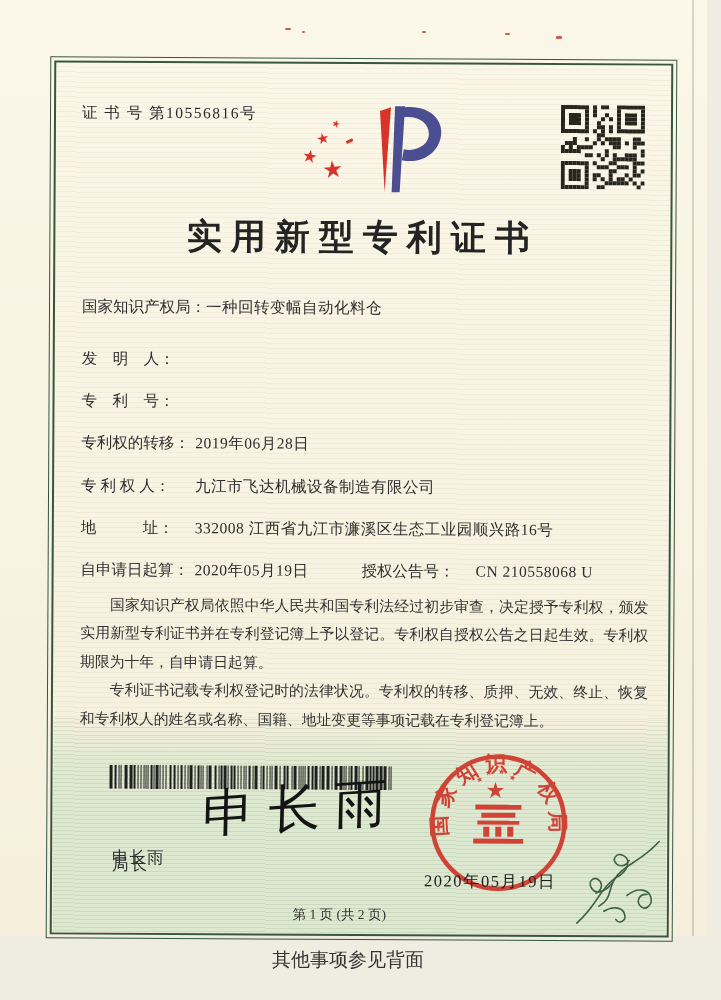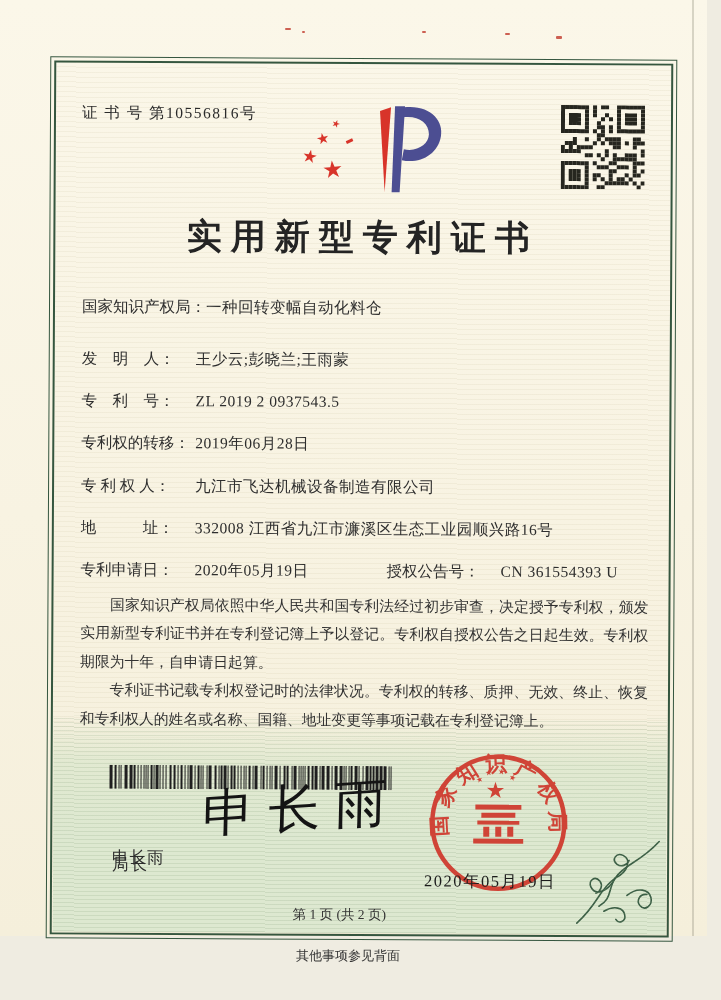--- a/index.html
+++ b/index.html
@@ -50,42 +50,42 @@
   .title{
     position:absolute;left:0;right:0;top:150px;text-align:center;
     font-size:35px;font-weight:700;letter-spacing:9px;color:#242424;
   }
   .fields{position:absolute;left:27px;right:16px;top:234px;font-size:15.5px;}
   .field-row{display:flex;margin-bottom:22px;line-height:1.3;}
   .field-row.first{margin-bottom:32px;}
   .f-label{flex:0 0 114px;white-space:pre;}
   .f-value{letter-spacing:.5px;white-space:pre;}
   .grant-row{display:flex;margin-top:18px;line-height:1.3;}
-  .grant-right{margin-left:78px;}
+  .grant-right{margin-left:53px;}
   .paras{
     position:absolute;left:27px;right:20px;top:528px;
     font-size:14.8px;line-height:1.92;text-align:justify;color:#323232;
   }
   .paras p{margin:0;text-indent:2em;}
   .barcode{position:absolute;left:55px;top:702px;}
   .signoff-title{position:absolute;left:60px;top:791px;font-size:16.5px;letter-spacing:2px;}
   .signoff-name{position:absolute;left:60px;top:784px;font-size:16.5px;letter-spacing:1px;}
   .signature{
     position:absolute;left:150px;top:710px;font-size:52px;font-weight:500;color:#141414;
     letter-spacing:14px;transform:rotate(-4deg) skewX(-5deg);white-space:nowrap;
   }
   .seal{position:absolute;left:366px;top:678px;opacity:.92;}
   .seal-date{
     position:absolute;left:372px;top:806px;font-size:16.5px;letter-spacing:1.5px;color:#1c1c1c;white-space:nowrap;
   }
   .page-info{
     position:absolute;left:0;right:40px;bottom:10px;text-align:center;font-size:13.5px;color:#333;
   }
   .back-note{
-    position:absolute;left:48px;width:600px;top:947px;text-align:center;font-size:13px;color:#333;
+    position:absolute;left:48px;width:600px;top:947px;text-align:center;font-size:19px;color:#333;
   }
 </style>
 </head>
 <body>
 
 <div class="paper">
 
   <div class="artifact" style="left:285px;top:28px;width:6px;height:2px;"></div>
   <div class="artifact" style="left:302px;top:31px;width:3px;height:2px;"></div>
   <div class="artifact" style="left:422px;top:31px;width:4px;height:2px;"></div>
@@ -344,43 +344,41 @@
 
       <div class="title">实用新型专利证书</div>
 
       <div class="fields">
         <div class="field-row first">
           <span class="f-label">国家知识产权局：</span>
           <span class="f-value">一种回转变幅自动化料仓</span>
         </div>
         <div class="field-row">
           <span class="f-label">发　明　人：</span>
-          <span class="f-value">王少云;彭晓兰;王雨蒙</span>
         </div>
         <div class="field-row">
           <span class="f-label">专　利　号：</span>
-          <span class="f-value">ZL 2019 2 0937543.5</span>
         </div>
         <div class="field-row">
           <span class="f-label">专利权的转移：</span>
           <span class="f-value">2019年06月28日</span>
         </div>
         <div class="field-row">
           <span class="f-label">专 利 权 人：</span>
           <span class="f-value">九江市飞达机械设备制造有限公司</span>
         </div>
         <div class="field-row">
           <span class="f-label">地　　　址：</span>
           <span class="f-value">332008 江西省九江市濂溪区生态工业园顺兴路16号</span>
         </div>
         <div class="grant-row">
-          <span class="f-label">专利申请日：</span>
+          <span class="f-label">自申请日起算：</span>
           <span class="f-value">2020年05月19日</span>
           <span class="f-label grant-right">授权公告号：</span>
-          <span class="f-value">CN 361554393 U</span>
+          <span class="f-value">CN 210558068 U</span>
         </div>
       </div>
 
       <div class="paras">
         <p>国家知识产权局依照中华人民共和国专利法经过初步审查，决定授予专利权，颁发实用新型专利证书并在专利登记簿上予以登记。专利权自授权公告之日起生效。专利权期限为十年，自申请日起算。</p>
         <p>专利证书记载专利权登记时的法律状况。专利权的转移、质押、无效、终止、恢复和专利权人的姓名或名称、国籍、地址变更等事项记载在专利登记簿上。</p>
       </div>
 
       <div class="barcode">
         <svg width="290" height="24" viewBox="0 0 290 24" fill="#1f1f1f">

